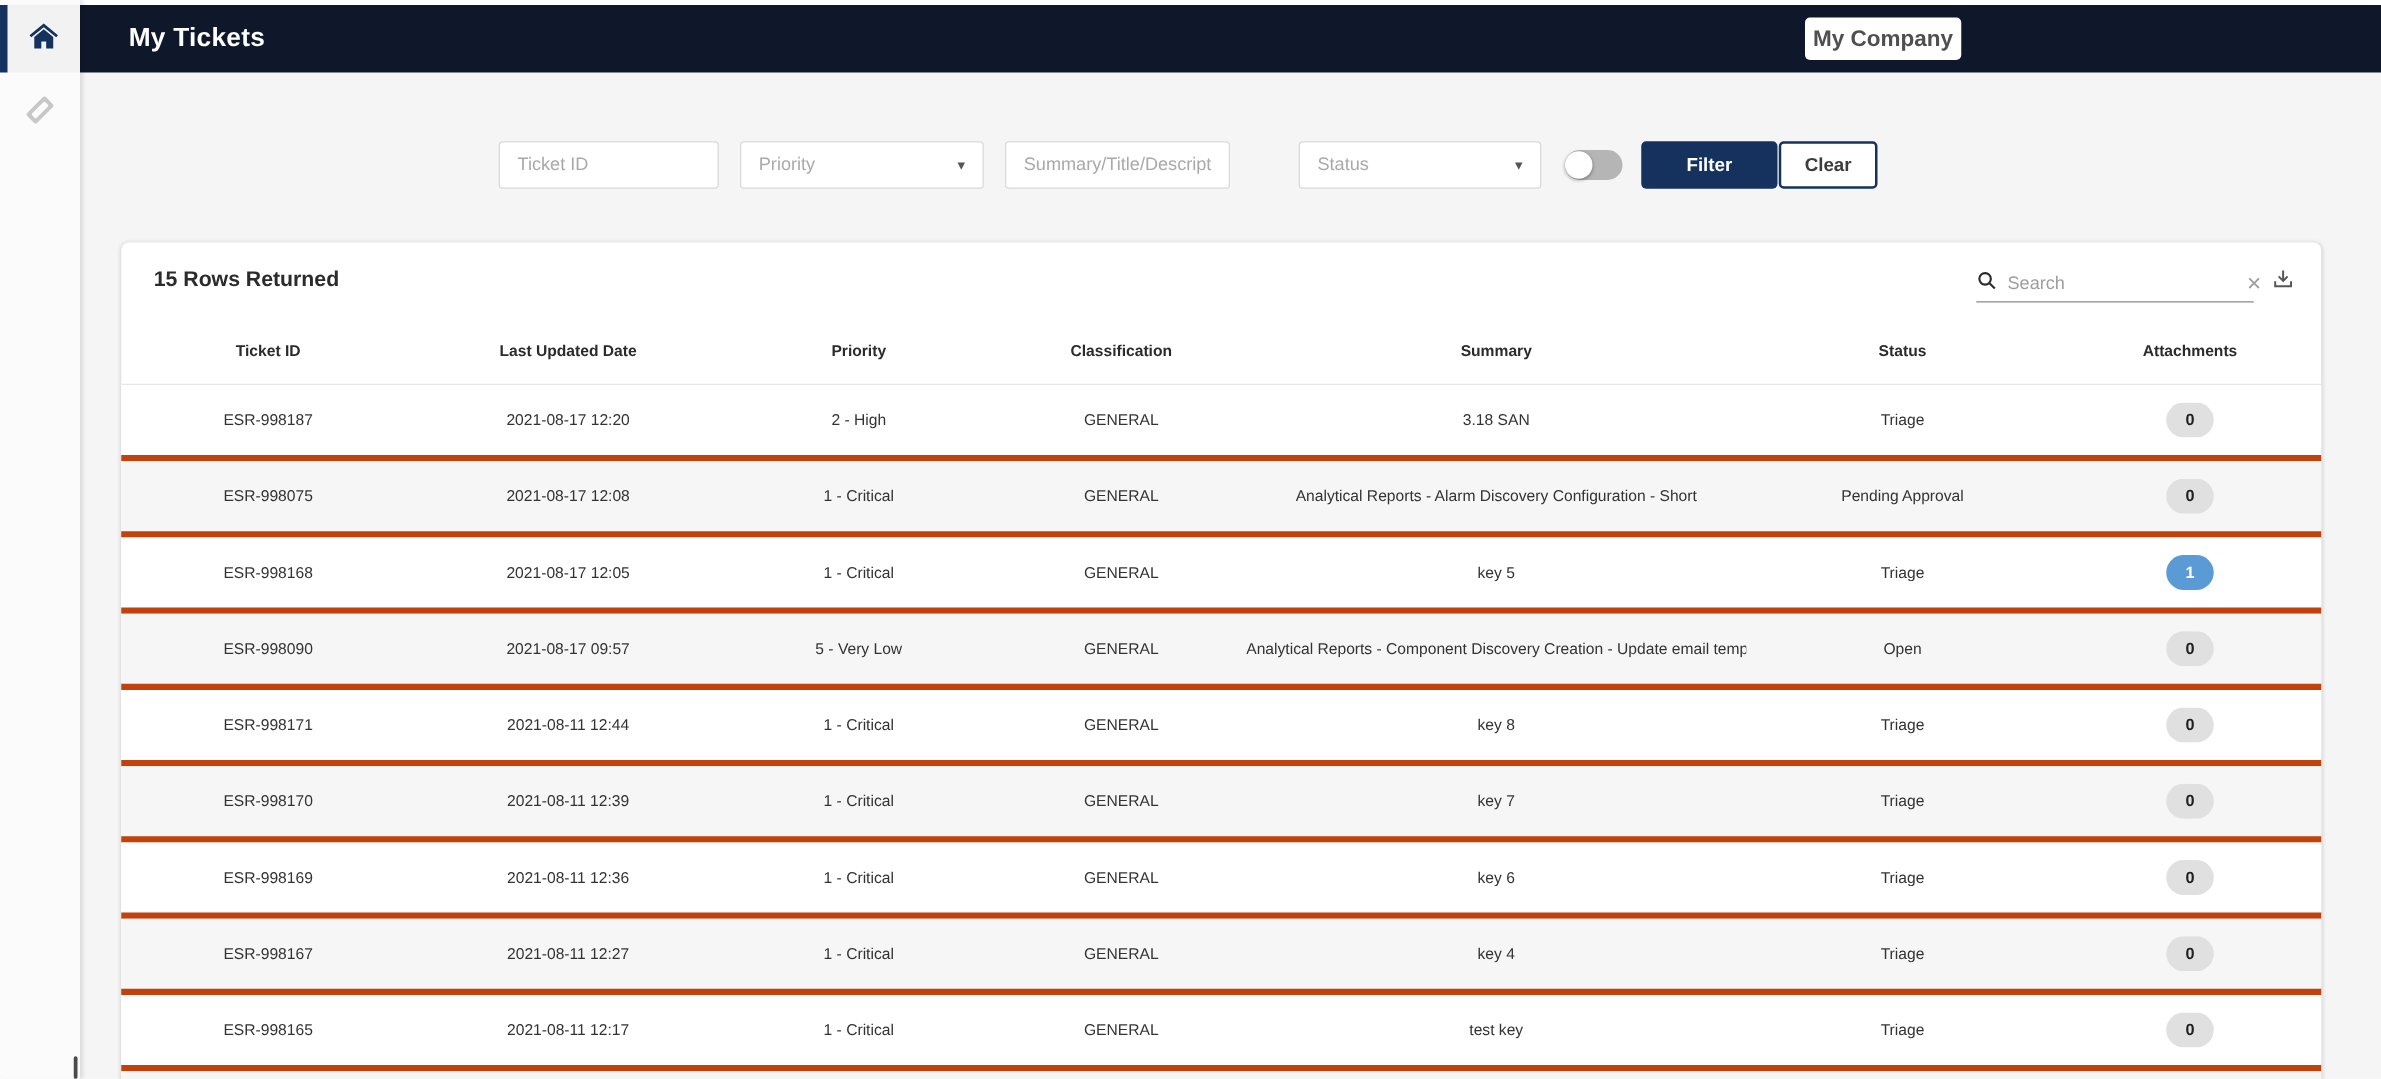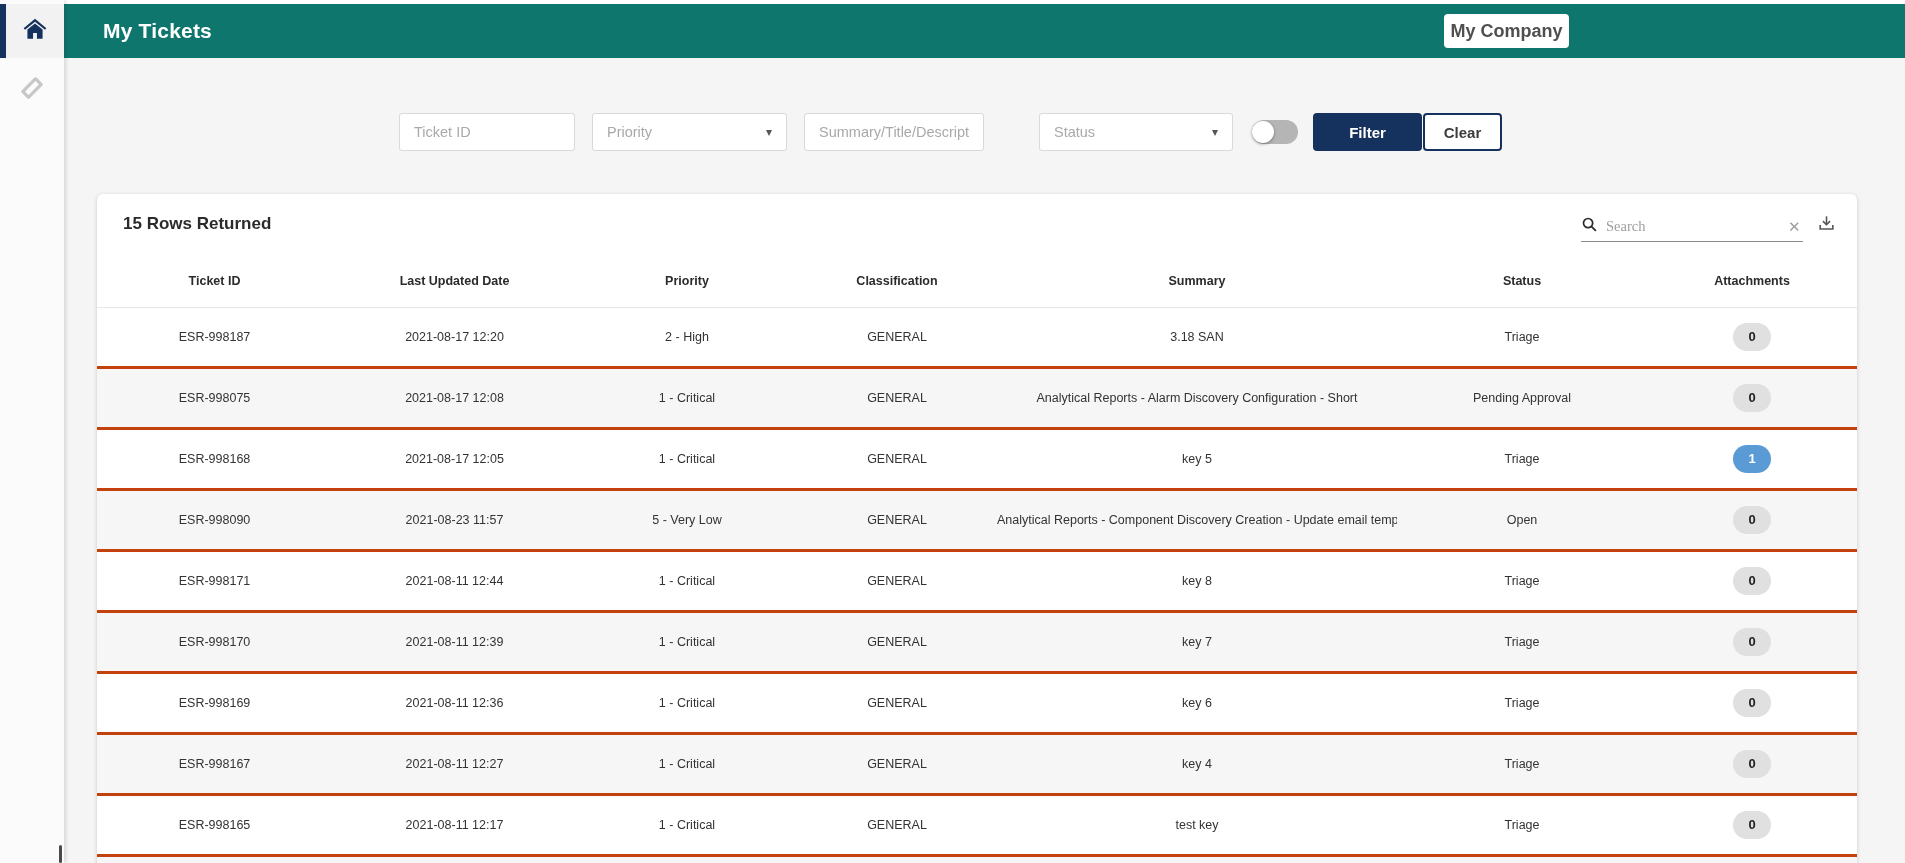--- a/index.html
+++ b/index.html
@@ -1,21 +1,21 @@
 <!DOCTYPE html>
 <html><head>
 <meta charset="utf-8">
 <style>
   * { margin:0; padding:0; box-sizing:border-box; }
   html,body { width:1905px; height:863px; overflow:hidden;
     font-family:"Liberation Sans","DejaVu Sans",sans-serif; background:#ffffff; }
 
   
   .topbar { position:absolute; left:0; top:4px; width:1905px; height:54px;
-    background:#0f766e; z-index:5; }
+    background:#0f172a; z-index:5; }
   .topbar-title { position:absolute; left:103px; top:50%; transform:translateY(-50%);
     color:#ffffff; font-size:21px; font-weight:bold; letter-spacing:.2px; }
   .company-btn { position:absolute; left:1444px; top:10px; width:125px; height:34px;
     background:#ffffff; border:none; border-radius:4px; color:#4f4f4f;
     font-size:18px; font-weight:600; cursor:pointer;
     font-family:"Liberation Sans",sans-serif; }
 
   
   .sidebar { position:absolute; left:0; top:0; width:64px; height:863px;
     background:#fbfbfb; box-shadow:2px 0 4px rgba(0,0,0,.12); z-index:10; }
@@ -60,33 +60,33 @@
 
   
   .card { position:absolute; left:33px; top:136px; width:1760px; height:730px;
     background:#ffffff; border-radius:6px; box-shadow:0 1px 4px rgba(0,0,0,.18); }
   .rows-returned { position:absolute; left:26px; top:20px; font-size:17px;
     font-weight:bold; color:#2b2b2b; }
   .search-wrap { position:absolute; left:1484px; top:18px; width:222px; height:30px;
     border-bottom:1px solid #8a8a8a; display:flex; align-items:center; }
   .search-input { flex:1; border:none; outline:none; background:transparent;
     font-size:14.5px; color:#b91c1c; margin-left:8px;
-    font-family:Liberation Serif, serif; }
+    font-family:Liberation Sans, sans-serif; }
   .search-input::placeholder { color:#9e9e9e; opacity:1; }
   .search-clear { color:#9e9e9e; font-size:15px; cursor:pointer; padding:0 4px; }
   .dl-icon { position:absolute; left:1720px; top:20px; cursor:pointer; }
 
   
   .grid { display:grid;
     grid-template-columns:235fr 245fr 220fr 200fr 400fr 250fr 210fr; }
   .thead { position:absolute; left:0; top:60px; width:1760px; height:54px;
     border-bottom:1px solid #e6e6e6; align-items:center; }
   .th { text-align:center; font-size:12.5px; font-weight:bold; color:#2b2b2b; }
   .tbody { position:absolute; left:0; top:114px; width:1760px; }
-  .row { height:61px; align-items:center; border-bottom:3px solid #c2410c;
+  .row { height:61px; align-items:center; border-bottom:5px solid #c2410c;
     background:#ffffff; cursor:pointer; }
   .row:nth-child(even) { background:#f6f6f6; }
   .td { text-align:center; font-size:12.5px; color:#333; white-space:nowrap;
     overflow:hidden; }
   .badge { display:inline-block; min-width:38px; height:28px; line-height:28px;
     border-radius:14px; background:#e0e0e0; color:#222; font-size:13px;
     font-weight:bold; text-align:center; }
   .badge.blue { background:#5b9bd5; color:#ffffff; }
 </style>
 </head>
@@ -199,21 +199,21 @@
     <div class="td">1 - Critical</div>
     <div class="td">GENERAL</div>
     <div class="td">key 5</div>
     <div class="td">Triage</div>
     <div class="td">
       <span class="badge blue">1</span>
     </div>
   </div>
         <div class="row grid">
     <div class="td">ESR-998090</div>
-    <div class="td">2021-08-23 11:57</div>
+    <div class="td">2021-08-17 09:57</div>
     <div class="td">5 - Very Low</div>
     <div class="td">GENERAL</div>
     <div class="td">Analytical Reports - Component Discovery Creation - Update email temp</div>
     <div class="td">Open</div>
     <div class="td">
       <span class="badge">0</span>
     </div>
   </div>
         <div class="row grid">
     <div class="td">ESR-998171</div>

